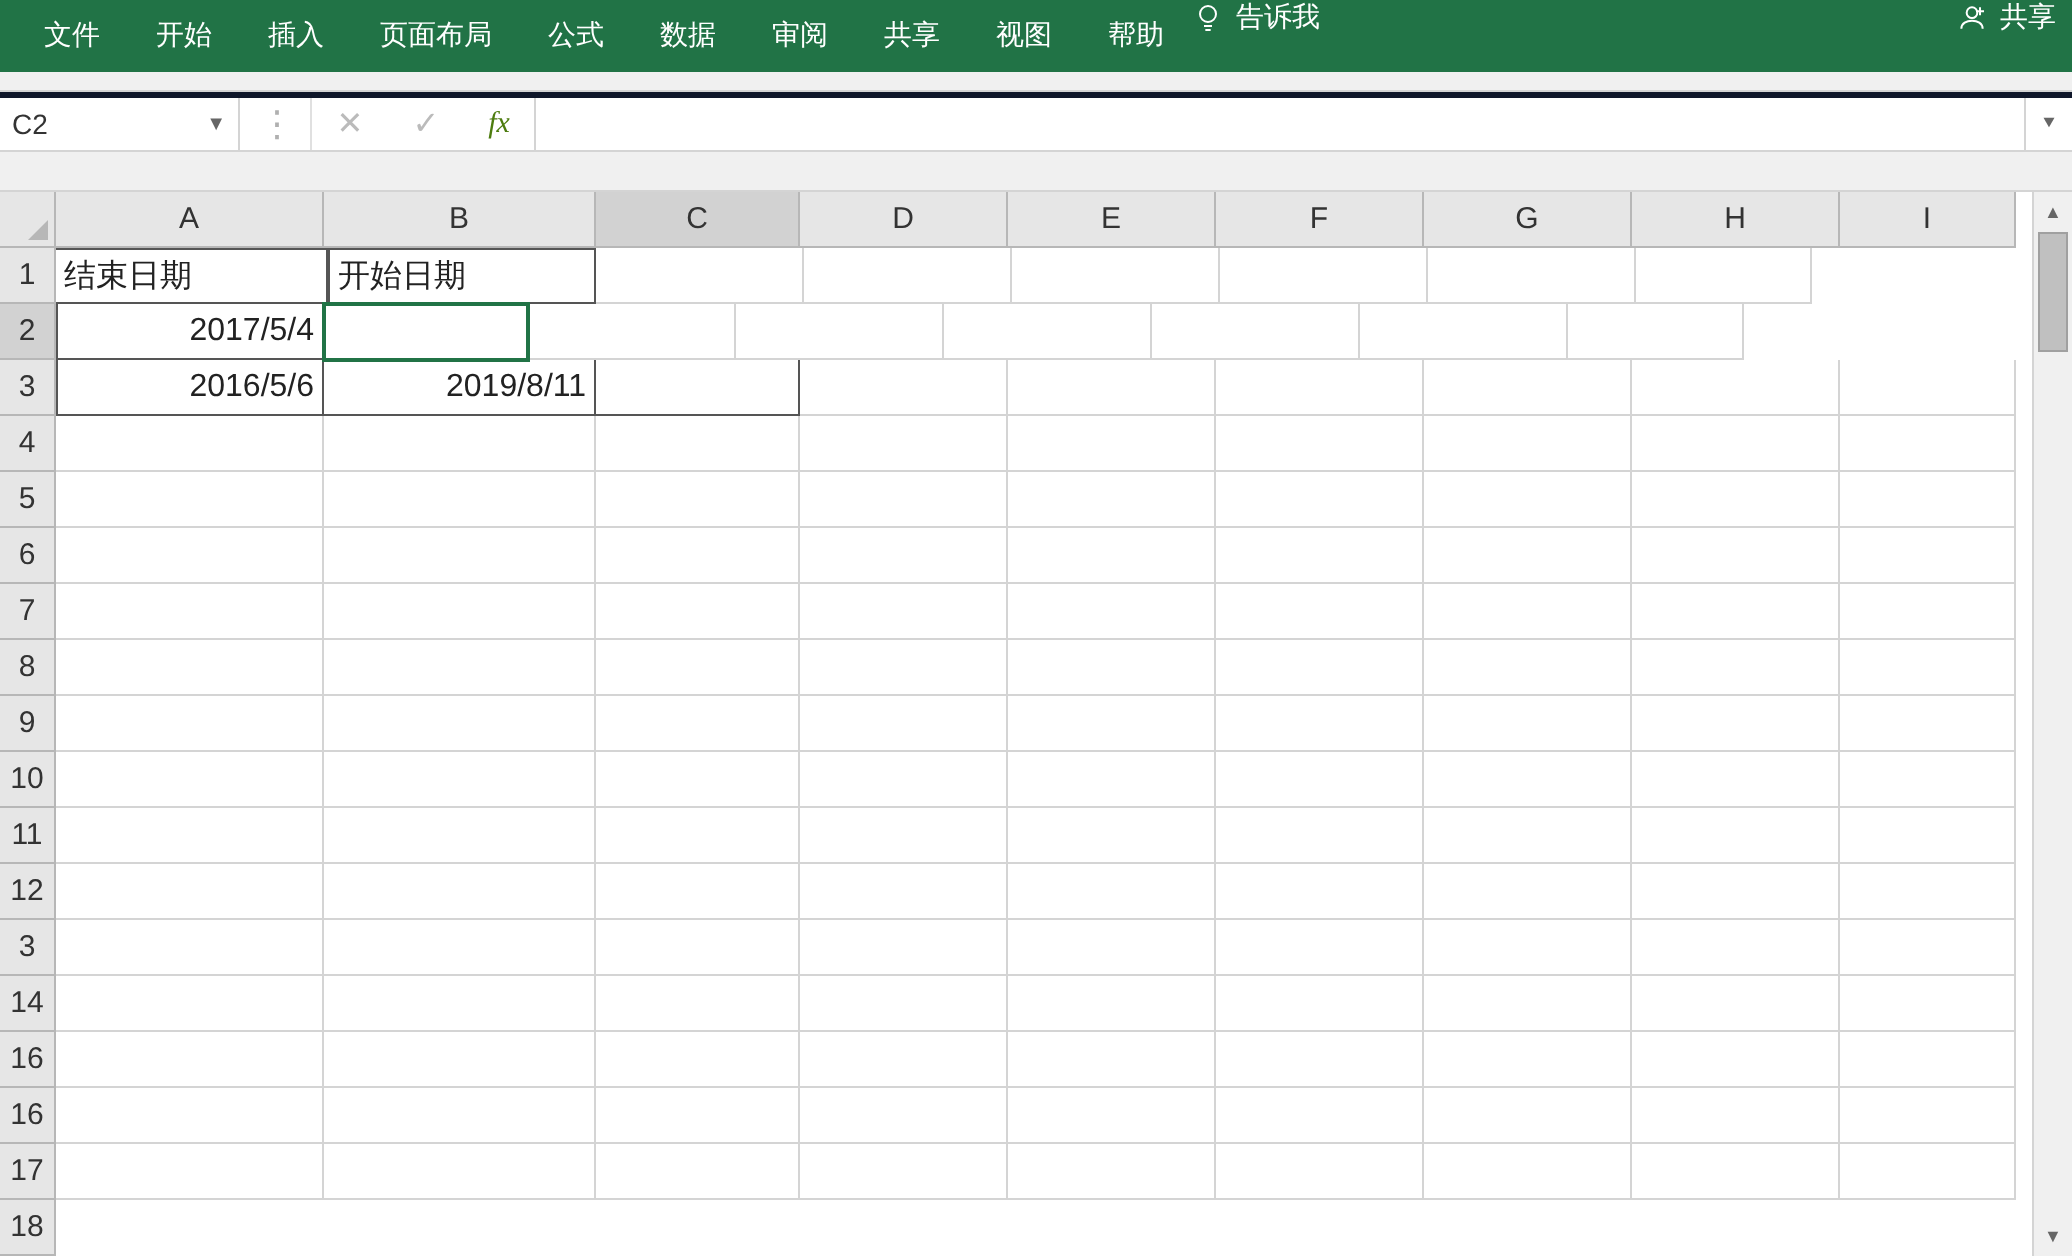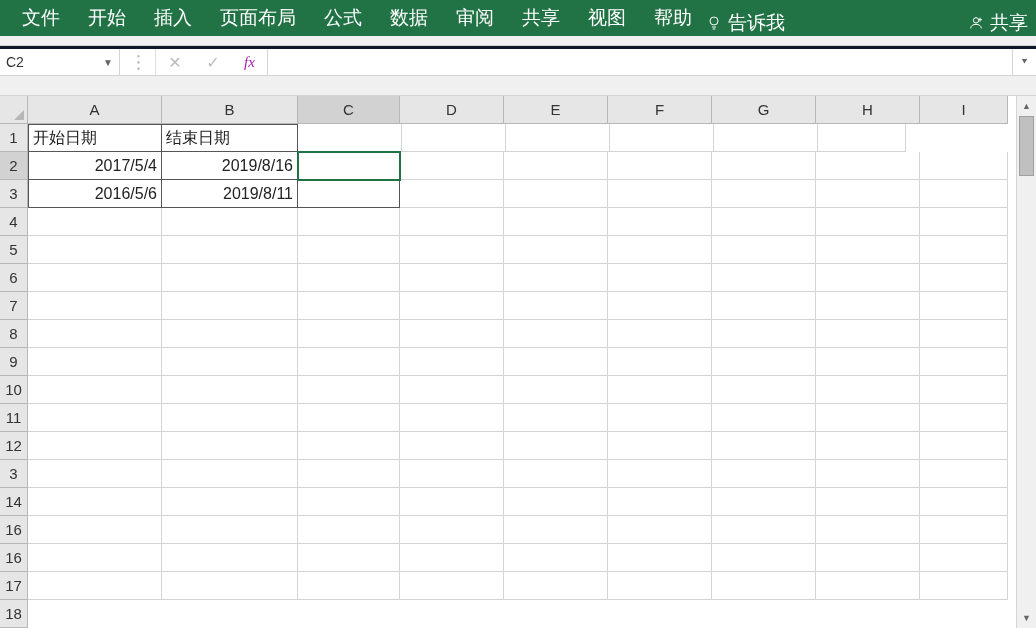--- a/index.html
+++ b/index.html
@@ -9,24 +9,24 @@
       background: #f0f0f0;
       width: 1036px;
       height: 628px;
       overflow: hidden;
       position: relative;
     }
     .ribbon {
       background: #217346;
       height: 36px;
       display: flex;
-      align-items: flex-end;
+      align-items: flex-start;
       color: white;
       padding: 0 8px;
-      font-size: 19px;
+      font-size: 14px;
     }
     .ribbon-tab {
       padding: 0 14px;
       height: 36px;
       display: flex;
       align-items: center;
       cursor: pointer;
     }
     .ribbon-spacer { flex: 1; }
     .ribbon-icon-group {
@@ -79,21 +79,21 @@
       display: flex;
       align-items: center;
       justify-content: center;
       color: #bbb;
       cursor: pointer;
       font-size: 16px;
     }
     .fb-fx {
       width: 36px;
       font-style: italic;
-      color: #a21caf;
+      color: #4d7c0f;
       font-family: "Times New Roman", serif;
       height: 100%;
       display: flex;
       align-items: center;
       justify-content: center;
       border-right: 1px solid #d4d4d4;
       font-size: 15px;
     }
     .formula-input {
       flex: 1;
@@ -348,32 +348,31 @@
         <div class="col-header w-C active">C</div>
         <div class="col-header w-D">D</div>
         <div class="col-header w-E">E</div>
         <div class="col-header w-F">F</div>
         <div class="col-header w-G">G</div>
         <div class="col-header w-H">H</div>
         <div class="col-header w-I">I</div>
       </div>
     <div id="cells">
         <div class="row">
+          <div class="cell w-B bordered bordered-top">结束日期</div>
           <div class="cell w-A bordered bordered-top bordered-left">开始日期</div>
-          <div class="cell w-B bordered bordered-top">结束日期</div>
           <div class="cell w-D"></div>
           <div class="cell w-E"></div>
           <div class="cell w-F"></div>
           <div class="cell w-G"></div>
           <div class="cell w-H"></div>
           <div class="cell w-I"></div>
         </div>
         <div class="row">
           <div class="cell w-A bordered bordered-left right">2017/5/4</div>
-          <div class="cell w-B bordered right">2019/8/16</div>
           <div class="cell w-C bordered active"></div>
           <div class="cell w-D"></div>
           <div class="cell w-E"></div>
           <div class="cell w-F"></div>
           <div class="cell w-G"></div>
           <div class="cell w-H"></div>
           <div class="cell w-I"></div>
         </div>
         <div class="row">
           <div class="cell w-A bordered bordered-left right">2016/5/6</div>

